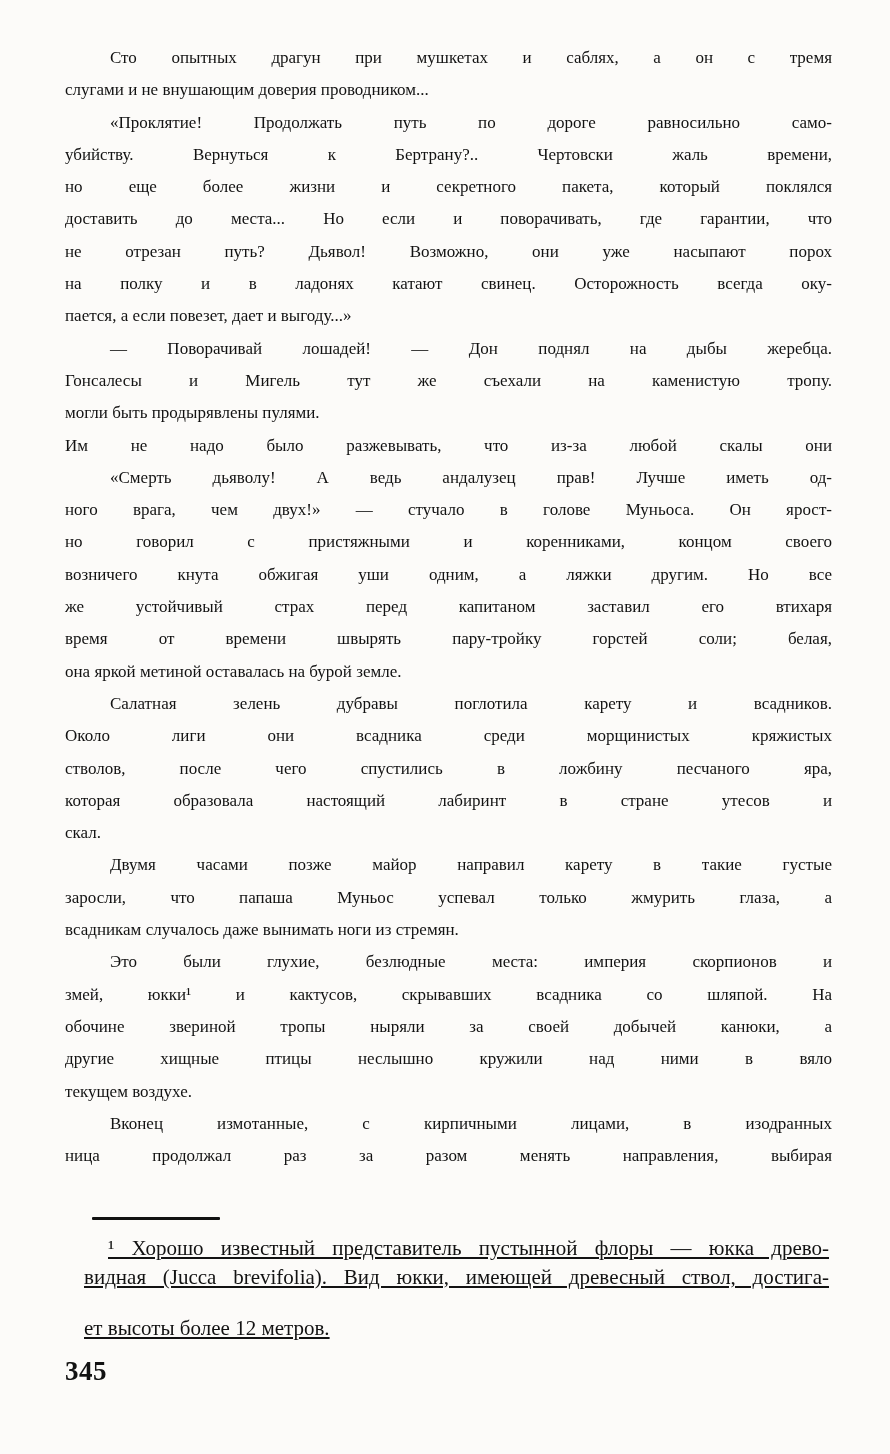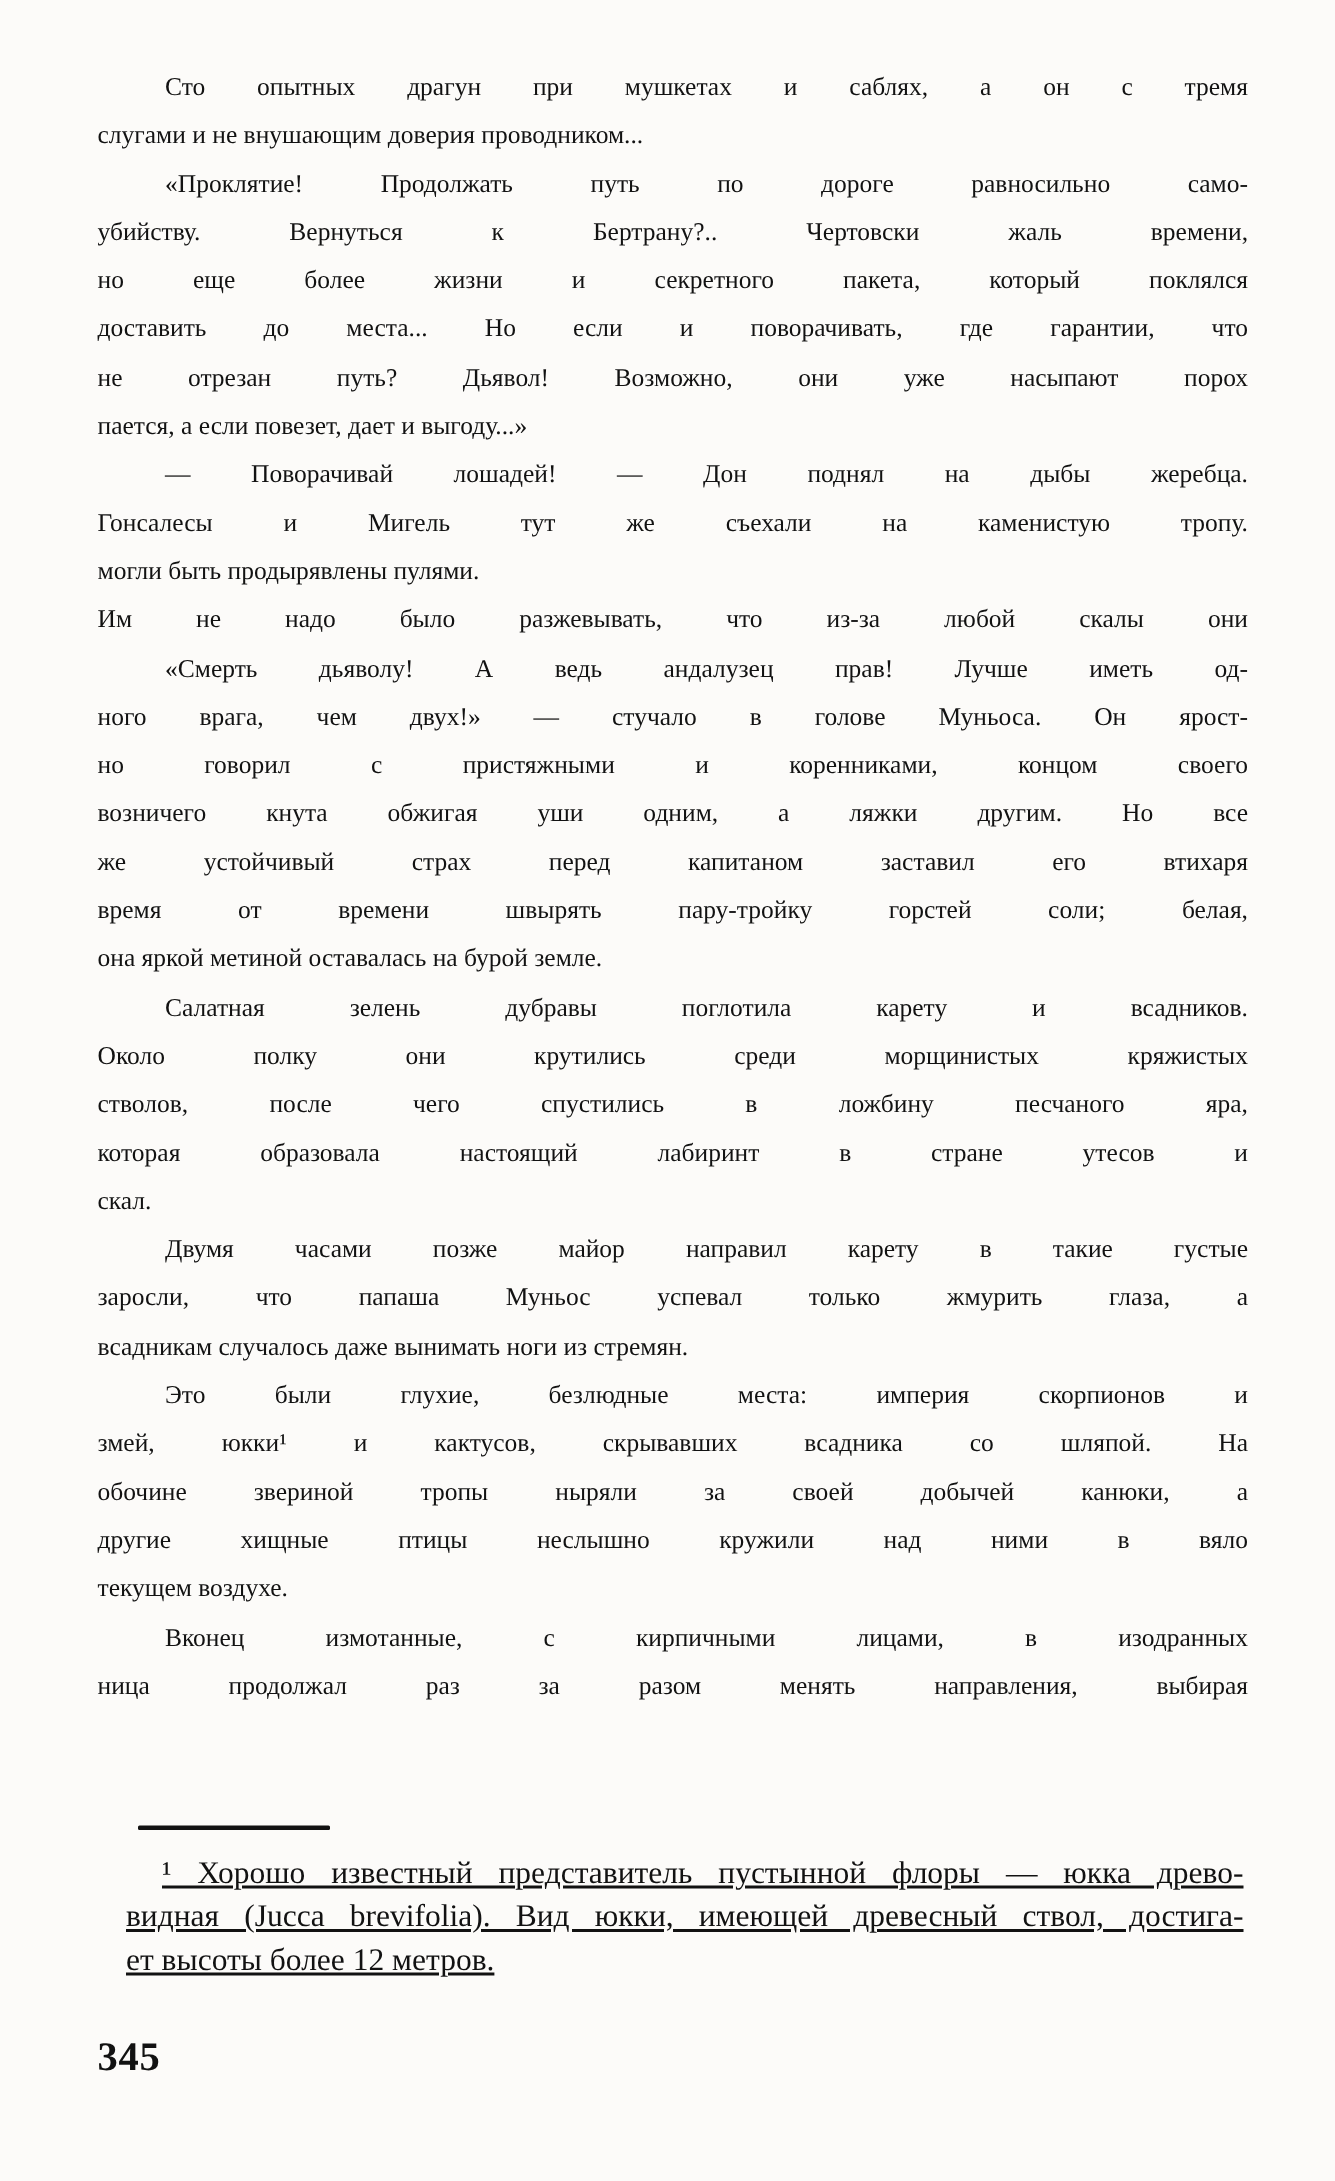--- a/index.html
+++ b/index.html
@@ -68,20 +68,21 @@
     height: 28.8px;
     text-align: justify;
     text-align-last: justify;
     text-justify: inter-word;
   }
   .fline.first {
     padding-left: 24px;
   }
   .fline.last {
     text-align-last: left;
+    margin-top: 22px;
   }
   .page-number {
     position: absolute;
     left: 65px;
     top: 1356px;
     width: 767px;
     font-size: 27px;
     font-weight: bold;
     letter-spacing: 0.5px;
   }
@@ -91,34 +92,35 @@
 
 <div class="page">
   <main class="body-text">
       <div class="line first">Сто опытных драгун при мушкетах и саблях, а он с тремя</div>
       <div class="line last">слугами и не внушающим доверия проводником...</div>
       <div class="line first">«Проклятие! Продолжать путь по дороге равносильно само-</div>
       <div class="line">убийству. Вернуться к Бертрану?.. Чертовски жаль времени,</div>
       <div class="line">но еще более жизни и секретного пакета, который поклялся</div>
       <div class="line">доставить до места... Но если и поворачивать, где гарантии, что</div>
       <div class="line">не отрезан путь? Дьявол! Возможно, они уже насыпают порох</div>
+      <div class="line">на полку и в ладонях катают свинец. Осторожность всегда оку-</div>
       <div class="line last">пается, а если повезет, дает и выгоду...»</div>
       <div class="line first">— Поворачивай лошадей! — Дон поднял на дыбы жеребца.</div>
       <div class="line">Гонсалесы и Мигель тут же съехали на каменистую тропу.</div>
       <div class="line last">могли быть продырявлены пулями.</div>
       <div class="line">Им не надо было разжевывать, что из-за любой скалы они</div>
       <div class="line first">«Смерть дьяволу! А ведь андалузец прав! Лучше иметь од-</div>
       <div class="line">ного врага, чем двух!» — стучало в голове Муньоса. Он ярост-</div>
       <div class="line">но говорил с пристяжными и коренниками, концом своего</div>
       <div class="line">возничего кнута обжигая уши одним, а ляжки другим. Но все</div>
       <div class="line">же устойчивый страх перед капитаном заставил его втихаря</div>
       <div class="line">время от времени швырять пару-тройку горстей соли; белая,</div>
       <div class="line last">она яркой метиной оставалась на бурой земле.</div>
       <div class="line first">Салатная зелень дубравы поглотила карету и всадников.</div>
-      <div class="line">Около полку они крутились среди морщинистых кряжистых</div>
+      <div class="line">Около лиги они всадника среди морщинистых кряжистых</div>
       <div class="line">стволов, после чего спустились в ложбину песчаного яра,</div>
       <div class="line">которая образовала настоящий лабиринт в стране утесов и</div>
       <div class="line last">скал.</div>
       <div class="line first">Двумя часами позже майор направил карету в такие густые</div>
       <div class="line">заросли, что папаша Муньос успевал только жмурить глаза, а</div>
       <div class="line last">всадникам случалось даже вынимать ноги из стремян.</div>
       <div class="line first">Это были глухие, безлюдные места: империя скорпионов и</div>
       <div class="line">змей, юкки¹ и кактусов, скрывавших всадника со шляпой. На</div>
       <div class="line">обочине звериной тропы ныряли за своей добычей канюки, а</div>
       <div class="line">другие хищные птицы неслышно кружили над ними в вяло</div>

